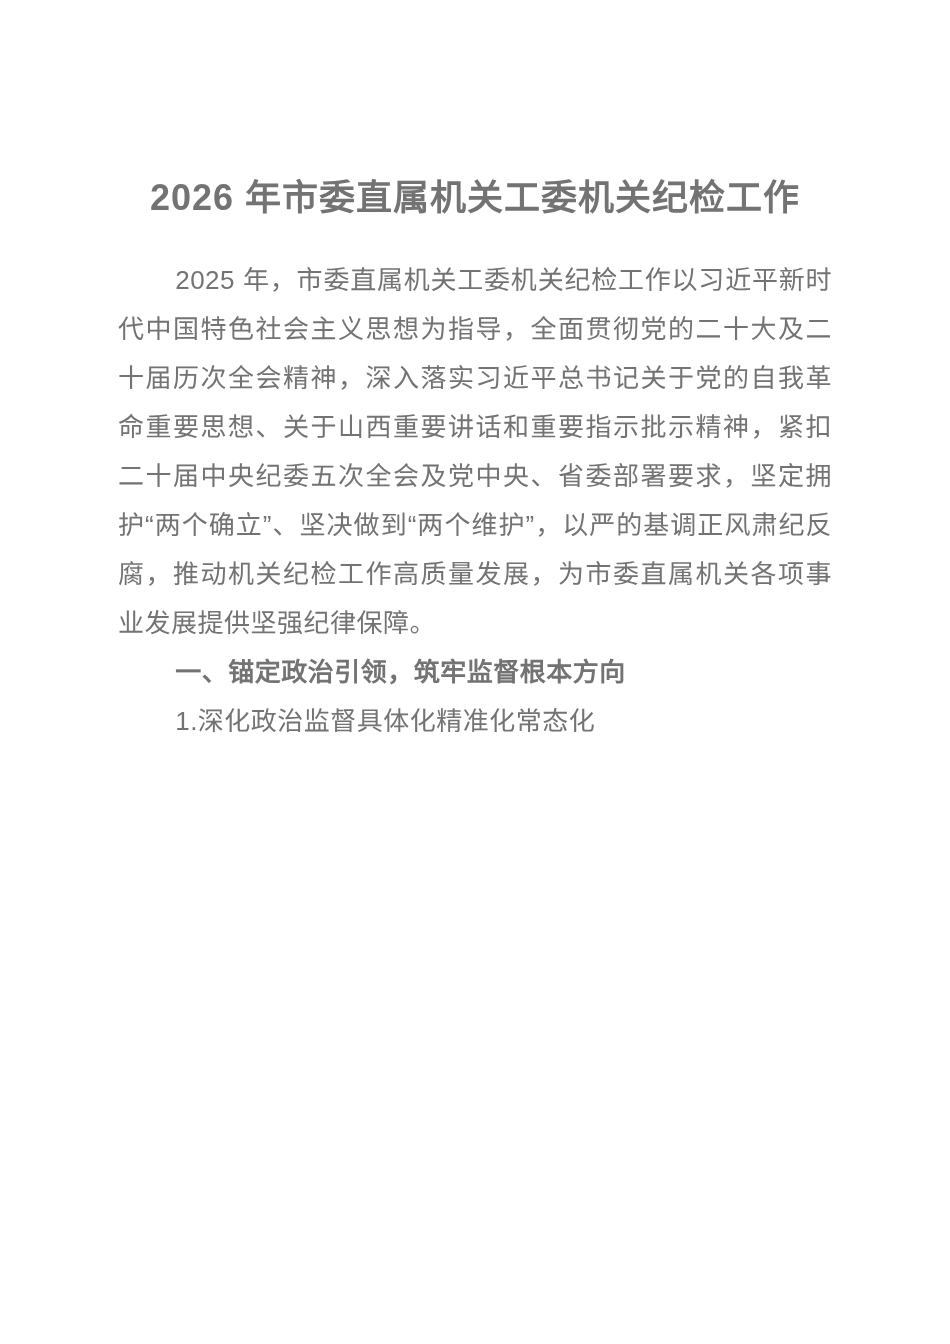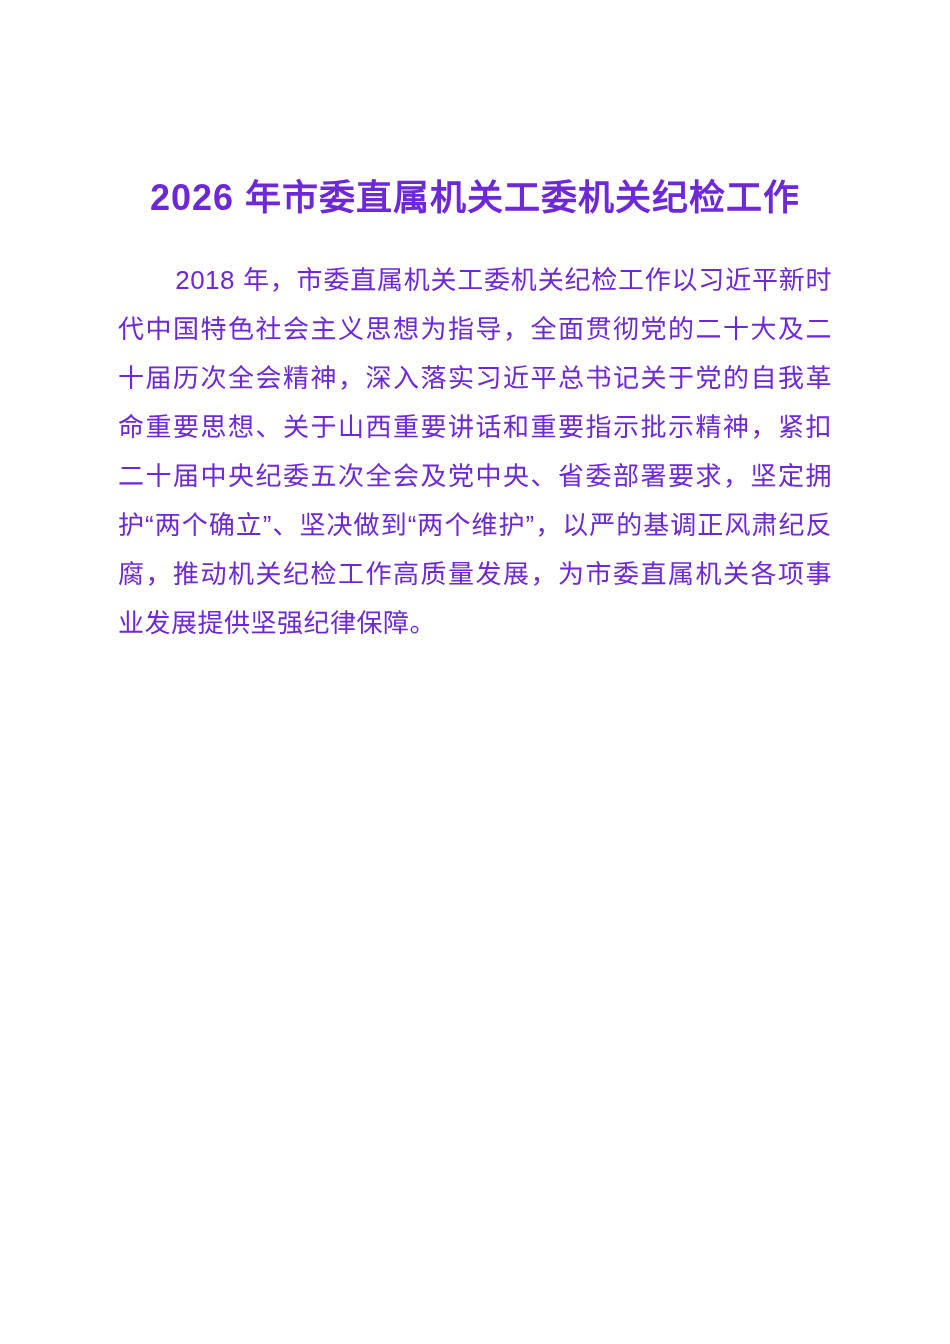--- a/index.html
+++ b/index.html
@@ -6,21 +6,21 @@
     margin: 0;
     padding: 0;
     background: #ffffff;
   }
   .page {
     position: relative;
     width: 950px;
     height: 1344px;
     margin: 0 auto;
     background: #ffffff;
-    color: #6d28d9;
+    color: #737373;
     box-sizing: border-box;
     padding: 160px 118px 0 118px;
     font-family: "Liberation Sans", sans-serif;
     overflow: hidden;
   }
   .doc-title {
     margin: 0 0 20px 0;
     text-align: center;
     font-size: 36px;
     font-weight: 700;
@@ -58,18 +58,20 @@
 </style>
 </head>
 <body>
 
 <div class="page">
 
   <h1 class="doc-title">
     <span class="title-line">2026 年市委直属机关工委机关纪检工作</span>
   </h1>
 
-  <p class="body-para">2018 年，市委直属机关工委机关纪检工作以习近平新时代中国特色社会主义思想为指导，全面贯彻党的二十大及二十届历次全会精神，深入落实习近平总书记关于党的自我革命重要思想、关于山西重要讲话和重要指示批示精神，紧扣二十届中央纪委五次全会及党中央、省委部署要求，坚定拥护“两个确立”、坚决做到“两个维护”，以严的基调正风肃纪反腐，推动机关纪检工作高质量发展，为市委直属机关各项事业发展提供坚强纪律保障。</p>
+  <p class="body-para">2025 年，市委直属机关工委机关纪检工作以习近平新时代中国特色社会主义思想为指导，全面贯彻党的二十大及二十届历次全会精神，深入落实习近平总书记关于党的自我革命重要思想、关于山西重要讲话和重要指示批示精神，紧扣二十届中央纪委五次全会及党中央、省委部署要求，坚定拥护“两个确立”、坚决做到“两个维护”，以严的基调正风肃纪反腐，推动机关纪检工作高质量发展，为市委直属机关各项事业发展提供坚强纪律保障。</p>
 
+  <h2 class="section-heading">一、锚定政治引领，筑牢监督根本方向</h2>
 
+  <h3 class="sub-heading">1.深化政治监督具体化精准化常态化</h3>
 
 
 </div>
 
 </body></html>

